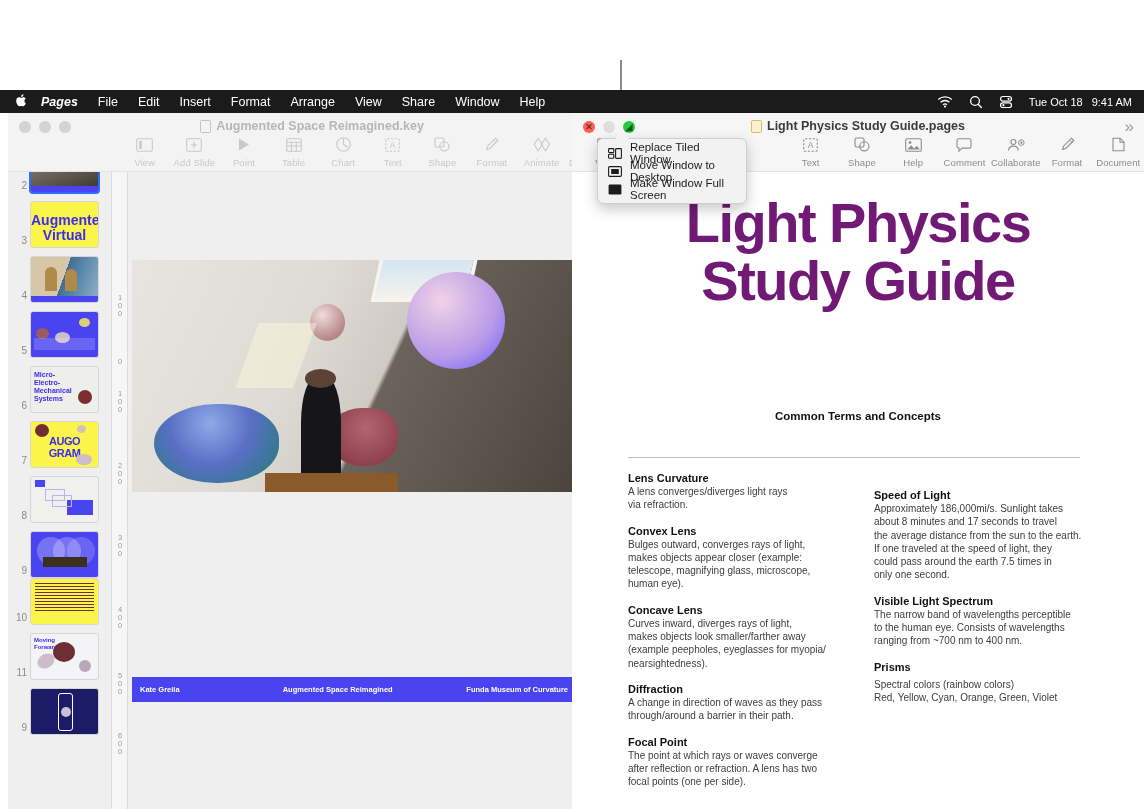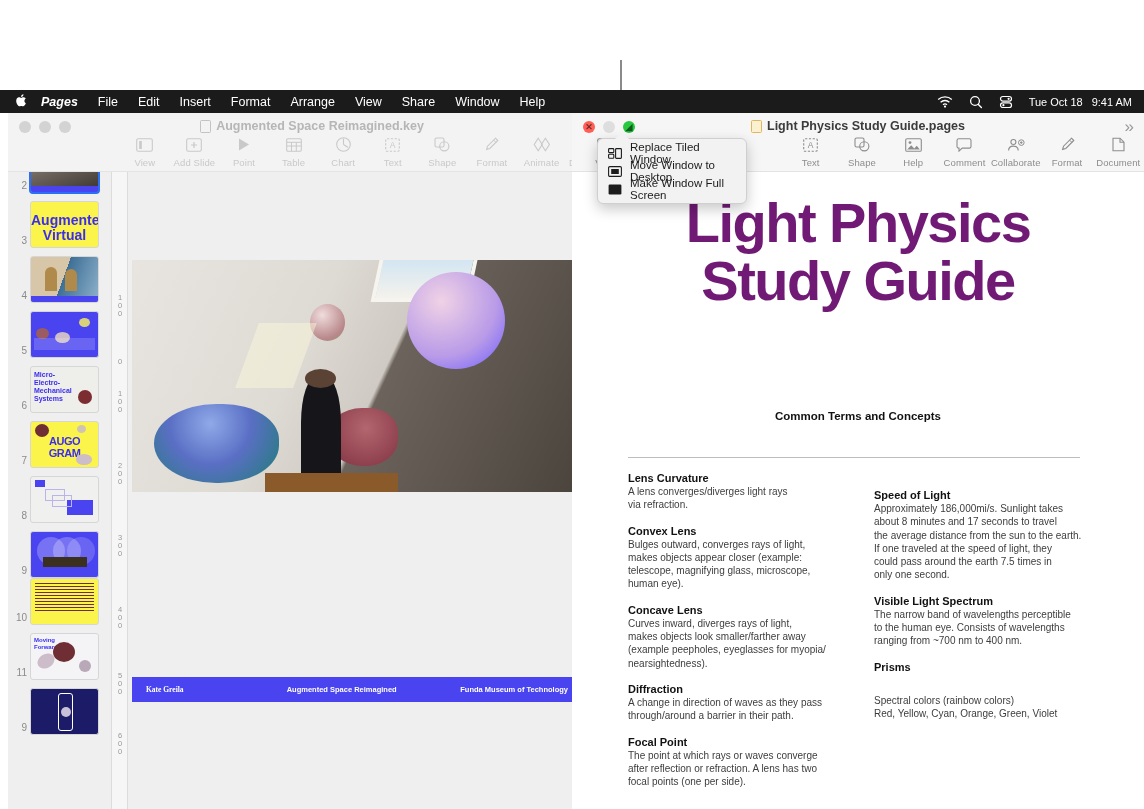--- a/index.html
+++ b/index.html
@@ -86,37 +86,37 @@
                 background: #f6f6f6; border-right: 1px solid #dcdcdc; }
   .kn-ruler-v .tk { position: absolute; left: 2px; width: 12px; font-size: 7.5px; color: #999;
                     text-align: center; line-height: 8px; }
   .kn-canvas { position: absolute; left: 120px; top: 0; right: 0; bottom: 0; background: #efefef; }
   .slide-art { position: absolute; left: 4px; top: 88px; width: 444px; height: 232px; overflow: hidden; }
   .slide-footer { position: absolute; left: 4px; top: 505px; width: 444px; height: 25px; background: #4a43f0;
                   display: flex; align-items: center; color: #fff; font-size: 7.5px; font-weight: bold; }
   .slide-footer span { flex: 1; }
   .slide-footer .c { text-align: left; }
   .slide-footer .r { text-align: right; padding-right: 8px; }
-  .slide-footer .l { padding-left: 14px; font-family: Liberation Serif, serif; }
+  .slide-footer .l { padding-left: 8px; }
   .kn-scroll { position: absolute; right: 3px; top: 278px; width: 5px; height: 112px;
                background: #b3b3b3; border-radius: 3px; }
 
   
   .pg-body { position: absolute; top: 59px; left: 0; width: 572px; height: 637px; background: #fff; }
   .pg-title { position: absolute; left: 0; width: 100%; top: 22px; text-align: center;
               color: #701a75; font-weight: bold; font-size: 56px; line-height: 58px; letter-spacing: -1.5px; }
   .pg-sub { position: absolute; left: 0; width: 100%; top: 238px; text-align: center;
             font-weight: bold; font-size: 11.5px; color: #111; }
   .pg-rule { position: absolute; left: 56px; top: 285px; width: 452px; height: 1px; background: #bdbdbd; }
   .cols { position: absolute; left: 56px; top: 300px; width: 458px; display: flex; gap: 34px; }
   .col { width: 212px; }
   .term { font-weight: bold; font-size: 11px; color: #111; margin-bottom: 1px; }
   .def { font-size: 10px; line-height: 13.3px; color: #3d3d3d; margin-bottom: 13px; white-space: pre-line; }
   .def.last { margin-bottom: 0; }
-  .note { font-size: 10px; line-height: 13.3px; color: #3d3d3d; margin-top: 21px; white-space: pre-line; }
+  .note { font-size: 10px; line-height: 13.3px; color: #3d3d3d; margin-top: 5px; white-space: pre-line; }
   .caret { display: inline-block; width: 1px; height: 11px; background: #111; vertical-align: -1px; margin-left: 2px; }
 
   
   .dd { position: absolute; left: 597px; top: 138px; width: 150px;
         background: #f2f2f2; border: 1px solid #cfcfcf; border-radius: 6px;
         box-shadow: 0 5px 14px rgba(0,0,0,.22); padding: 5px 0; z-index: 40; }
   .dd .nub { position: absolute; top: -7px; left: 17px; width: 14px; height: 7px;
              background: #f2f2f2; clip-path: polygon(50% 0, 100% 100%, 0 100%);
              border: none; }
   .dd-item { display: flex; align-items: center; height: 18px; padding: 0 10px; gap: 8px;
@@ -397,21 +397,21 @@
           <div style="position:absolute;left:5%;top:62%;width:28%;height:34%;border-radius:50% 45% 48% 50%;background:radial-gradient(circle at 45% 25%,#8fa9e8,#5a6fc4 45%,#1e7e74 100%)"></div>
           <div style="position:absolute;left:44%;top:64%;width:16%;height:25%;border-radius:50% 42% 46% 52%;background:radial-gradient(circle at 55% 35%,#b3666e,#8d3f4d 70%,#6e2f3e 100%)"></div>
           <div style="position:absolute;left:38%;top:50%;width:9%;height:50%;background:#16151a;border-radius:40% 40% 0 0"></div>
           <div style="position:absolute;left:39%;top:47%;width:7%;height:8%;border-radius:50%;background:#5a4234"></div>
           <div style="position:absolute;left:30%;top:92%;width:30%;height:8%;background:#8b5a2b"></div>
           <div style="position:absolute;left:26%;top:27%;width:13%;height:28%;background:rgba(255,250,220,.45);transform:skewX(-20deg)"></div>
         </div>
         <div class="slide-footer">
           <span class="l">Kate Greila</span>
           <span class="c">Augmented Space Reimagined</span>
-          <span class="r">Funda Museum of Technology</span>
+          <span class="r">Funda Museum of Curvature</span>
         </div>
         <div class="kn-scroll"></div>
       </div>
     </div>
   </div>
 
   <div class="win pages">
     <div class="titlebar">
       <div class="traffic">
         <div class="light red">

